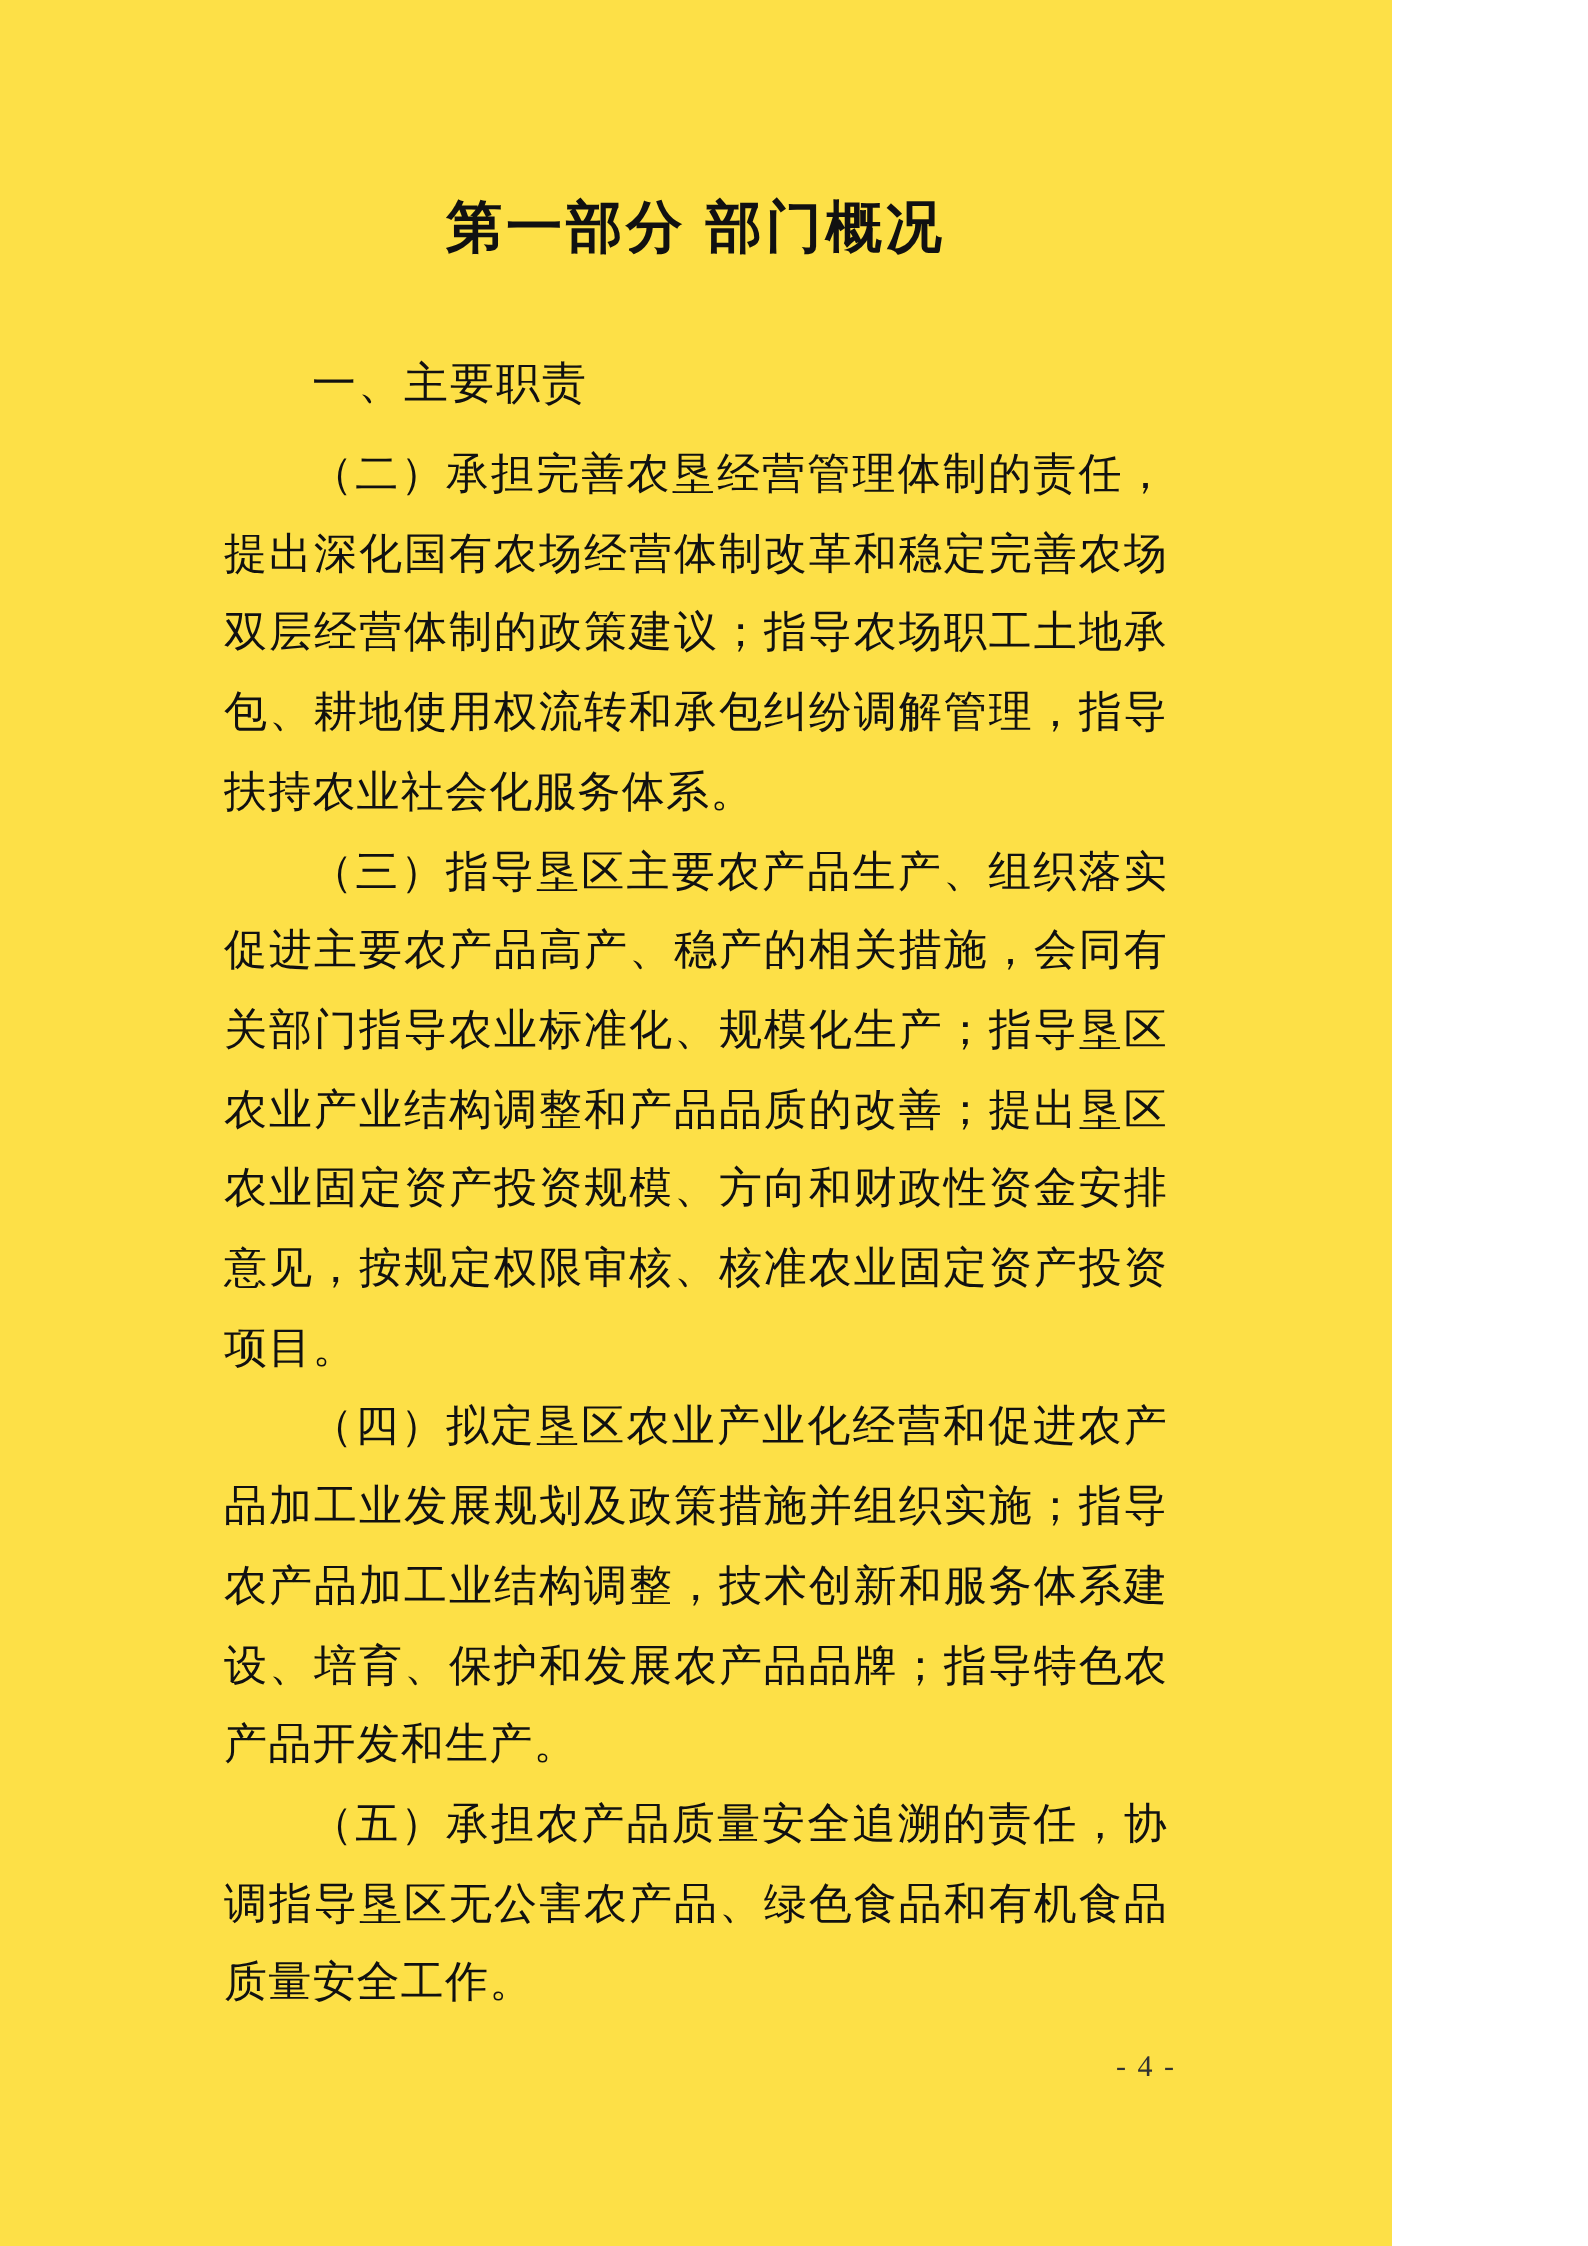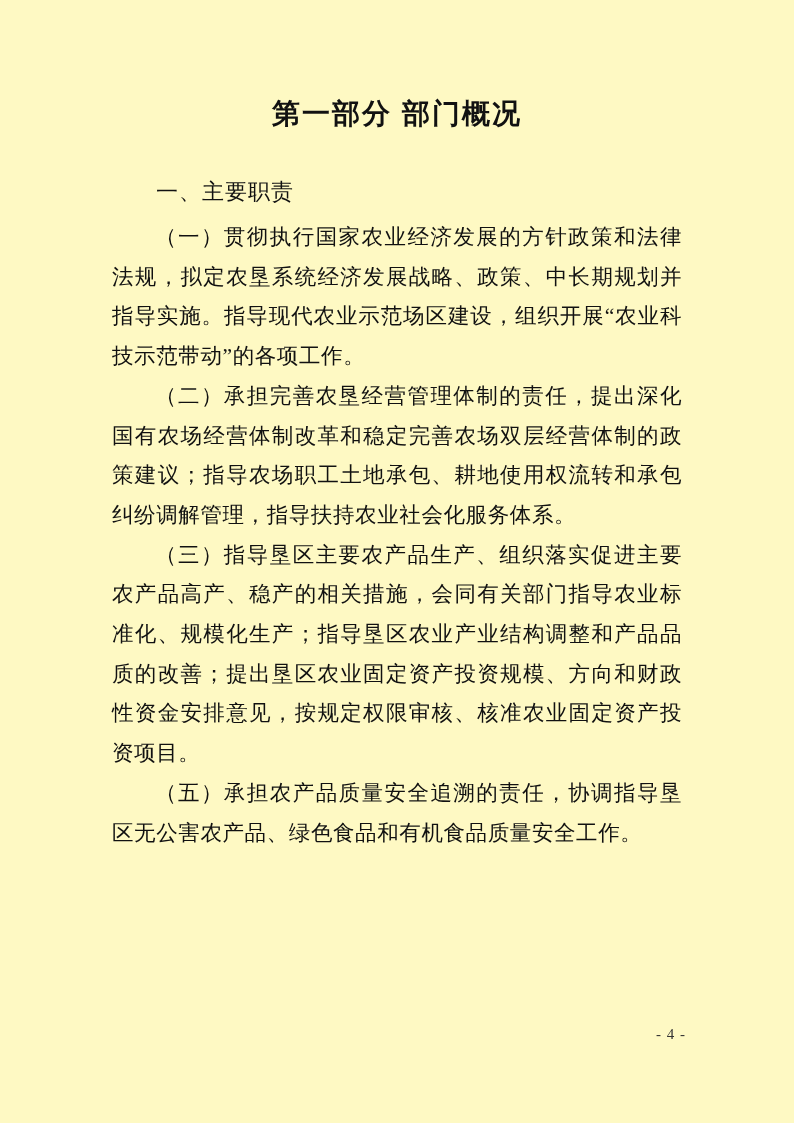--- a/index.html
+++ b/index.html
@@ -2,23 +2,23 @@
 <html><head>
 <meta charset="utf-8">
 <style>
   html, body {
     margin: 0;
     padding: 0;
     background: #ffffff;
   }
   .page {
     position: relative;
-    width: 794px;
+    width: 696px;
     height: 1123px;
-    background: #fef9c3;
+    background: #fde047;
     color: #111111;
     overflow: hidden;
     font-family: "Liberation Serif", serif;
   }
   .doc-title {
     margin: 0;
     padding-top: 98px;
     text-align: center;
     font-family: "Liberation Sans", sans-serif;
     font-weight: bold;
@@ -61,25 +61,25 @@
 </style>
 </head>
 <body>
 
 <div class="page">
   <h1 class="doc-title">第一部分 部门概况</h1>
 
   <div class="doc-body">
     <h2 class="section-heading">一、主要职责</h2>
 
-    <p class="para">（一）贯彻执行国家农业经济发展的方针政策和法律法规，拟定农垦系统经济发展战略、政策、中长期规划并指导实施。指导现代农业示范场区建设，组织开展“农业科技示范带动”的各项工作。</p>
 
     <p class="para">（二）承担完善农垦经营管理体制的责任，提出深化国有农场经营体制改革和稳定完善农场双层经营体制的政策建议；指导农场职工土地承包、耕地使用权流转和承包纠纷调解管理，指导扶持农业社会化服务体系。</p>
 
     <p class="para">（三）指导垦区主要农产品生产、组织落实促进主要农产品高产、稳产的相关措施，会同有关部门指导农业标准化、规模化生产；指导垦区农业产业结构调整和产品品质的改善；提出垦区农业固定资产投资规模、方向和财政性资金安排意见，按规定权限审核、核准农业固定资产投资项目。</p>
 
+    <p class="para">（四）拟定垦区农业产业化经营和促进农产品加工业发展规划及政策措施并组织实施；指导农产品加工业结构调整，技术创新和服务体系建设、培育、保护和发展农产品品牌；指导特色农产品开发和生产。</p>
 
     <p class="para">（五）承担农产品质量安全追溯的责任，协调指导垦区无公害农产品、绿色食品和有机食品质量安全工作。</p>
 
   </div>
 
   <div class="page-number">- 4 -</div>
 </div>
 
 </body></html>

